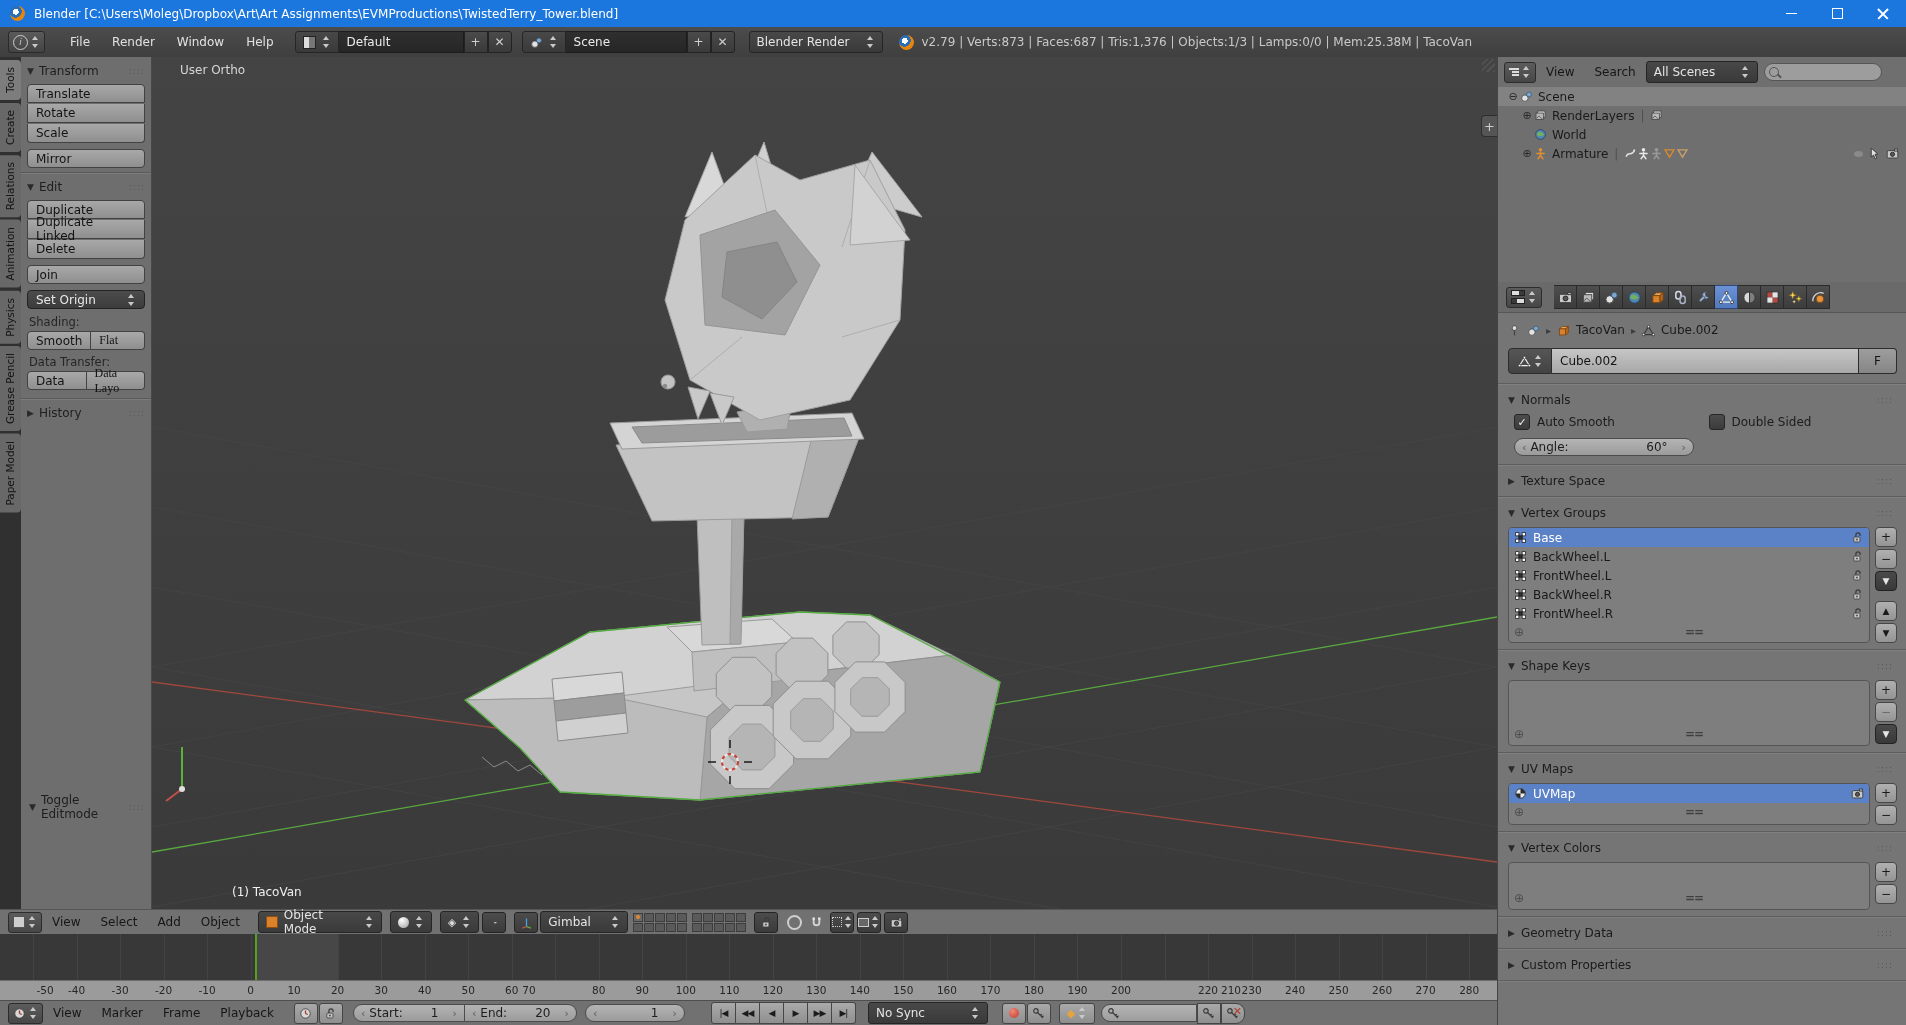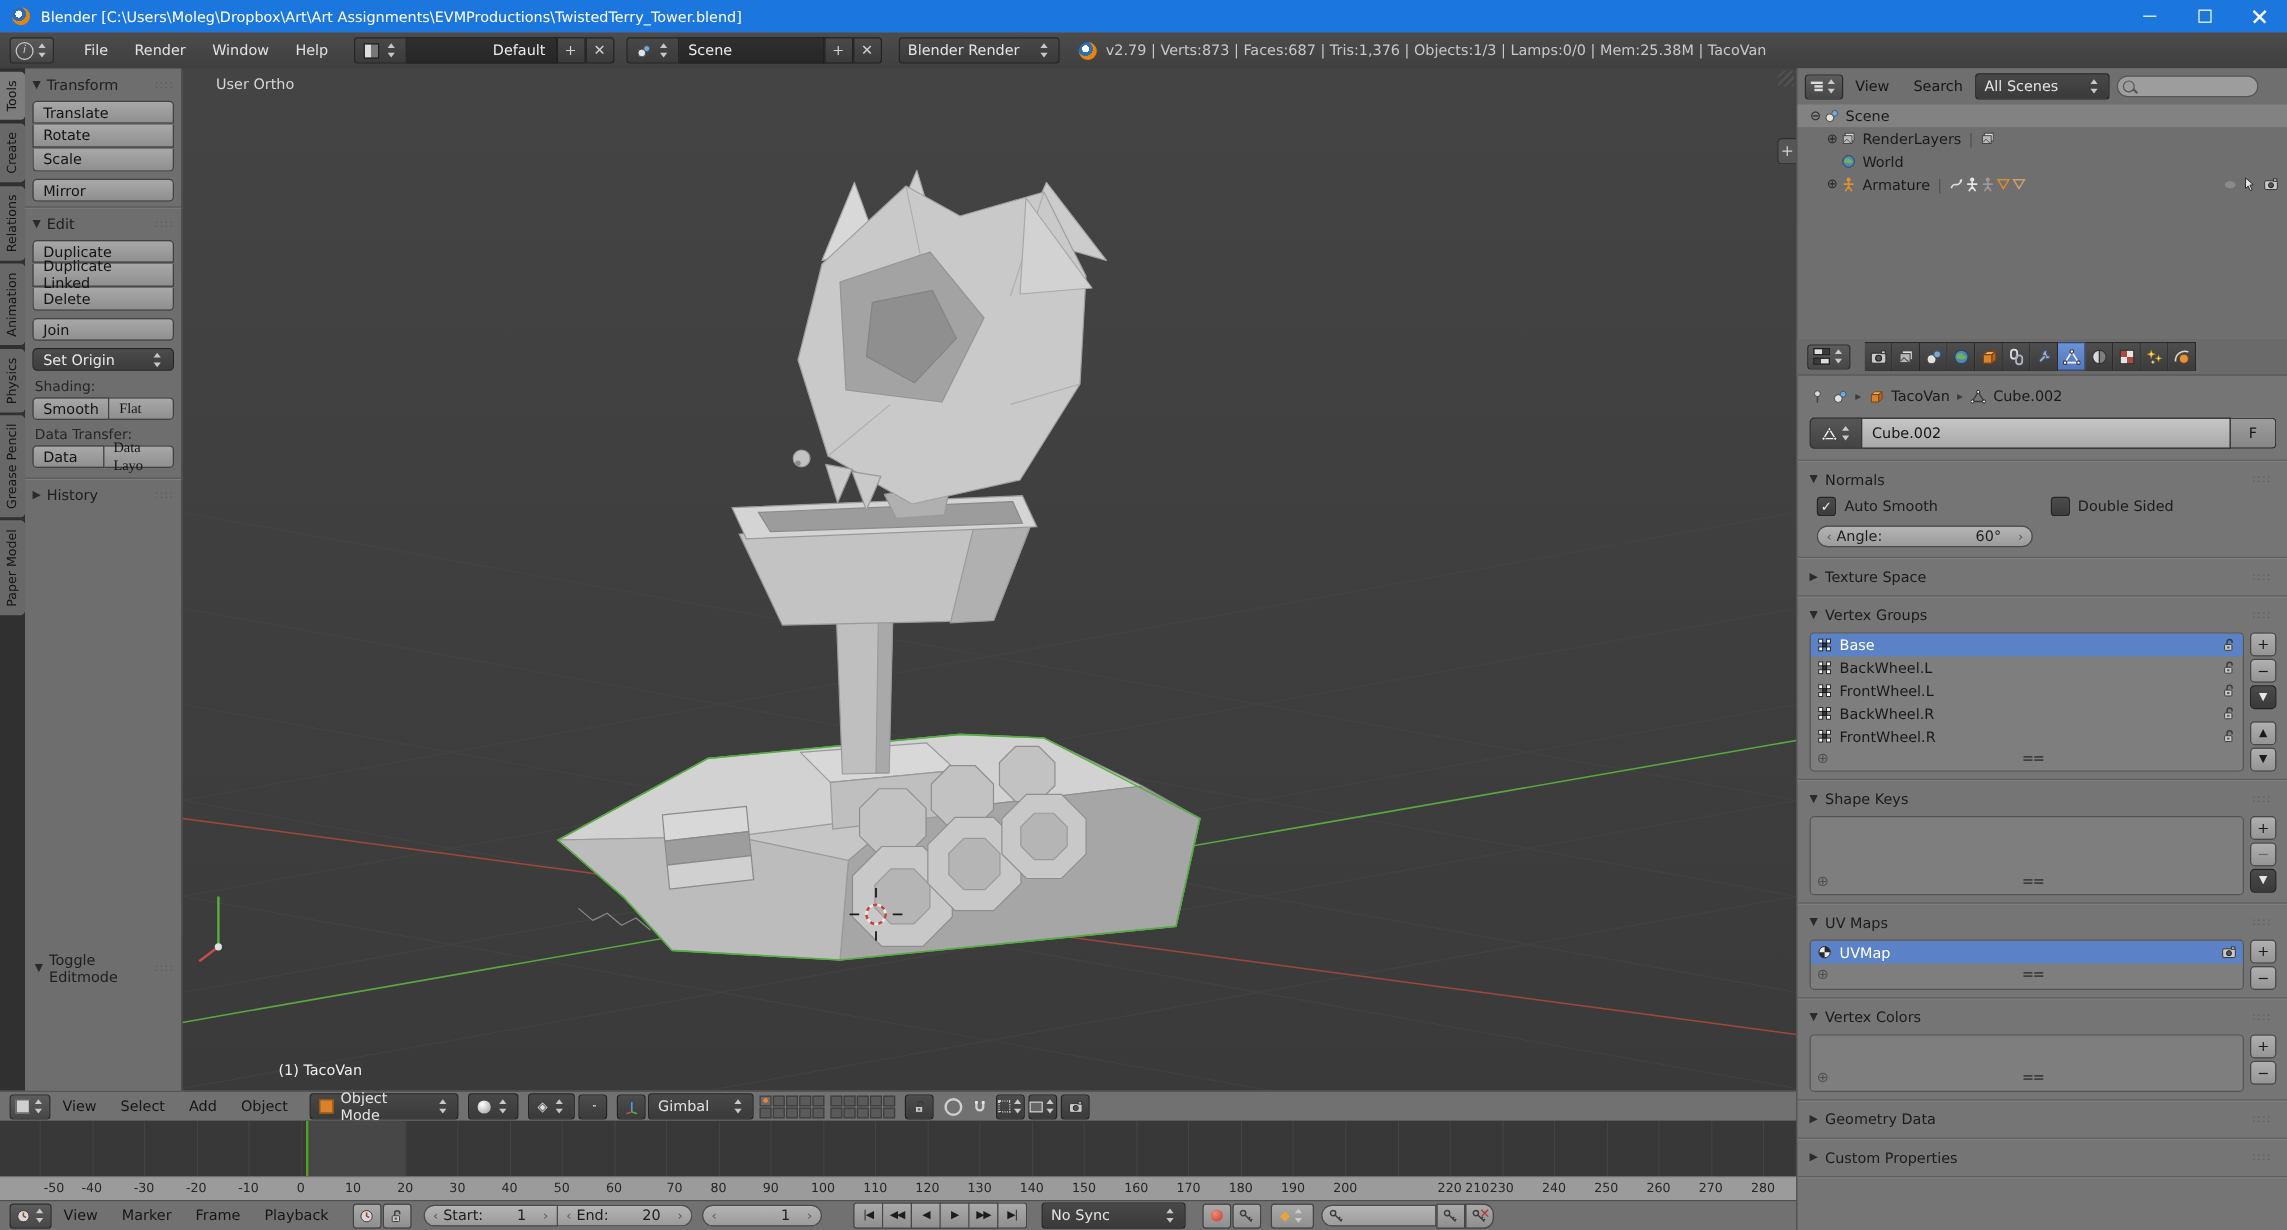--- a/index.html
+++ b/index.html
@@ -320,21 +320,21 @@
     </div>
     <span class="topmenu">File</span>
     <span class="topmenu">Render</span>
     <span class="topmenu">Window</span>
     <span class="topmenu">Help</span>
     <div class="grp">
       <div class="dd seg seg-l">
         <span style="width:11px;height:11px;background:linear-gradient(90deg,#ddd 45%,#777 45%);border:1px solid #222;"></span>
         <span class="updn"></span>
       </div>
-      <div class="idfield seg seg-m" style="width:108px;justify-content:flex-end;">
+      <div class="idfield seg seg-m" style="width:108px;">
           <span>Default</span>
         </div>
       <div class="mini-dark seg seg-m">+</div>
       <div class="mini-dark seg seg-r">✕</div>
     </div>
     <div class="grp">
       <div class="dd seg seg-l">
         <svg class="icon13">
             <use href="#i-scene"></use>
           </svg>
@@ -643,21 +643,21 @@
           <span class="tl-tick" style="left: 120.04px;">-30</span>
           <span class="tl-tick" style="left: 163.56px;">-20</span>
           <span class="tl-tick" style="left: 207.08px;">-10</span>
           <span class="tl-tick" style="left: 250.6px;">0</span>
           <span class="tl-tick" style="left: 294.12px;">10</span>
           <span class="tl-tick" style="left: 337.64px;">20</span>
           <span class="tl-tick" style="left: 381.16px;">30</span>
           <span class="tl-tick" style="left: 424.68px;">40</span>
           <span class="tl-tick" style="left: 468.2px;">50</span>
           <span class="tl-tick" style="left: 511.72px;">60</span>
-          <span class="tl-tick" style="left: 562px; text-align: center;">70</span>
+          <span class="tl-tick" style="left: 529px; text-align: center;">70</span>
           <span class="tl-tick" style="left: 598.76px;">80</span>
           <span class="tl-tick" style="left: 642.28px;">90</span>
           <span class="tl-tick" style="left: 685.8px;">100</span>
           <span class="tl-tick" style="left: 729.32px;">110</span>
           <span class="tl-tick" style="left: 772.84px;">120</span>
           <span class="tl-tick" style="left: 816.36px;">130</span>
           <span class="tl-tick" style="left: 859.88px;">140</span>
           <span class="tl-tick" style="left: 903.4px;">150</span>
           <span class="tl-tick" style="left: 946.92px;">160</span>
           <span class="tl-tick" style="left: 990.44px;">170</span>

